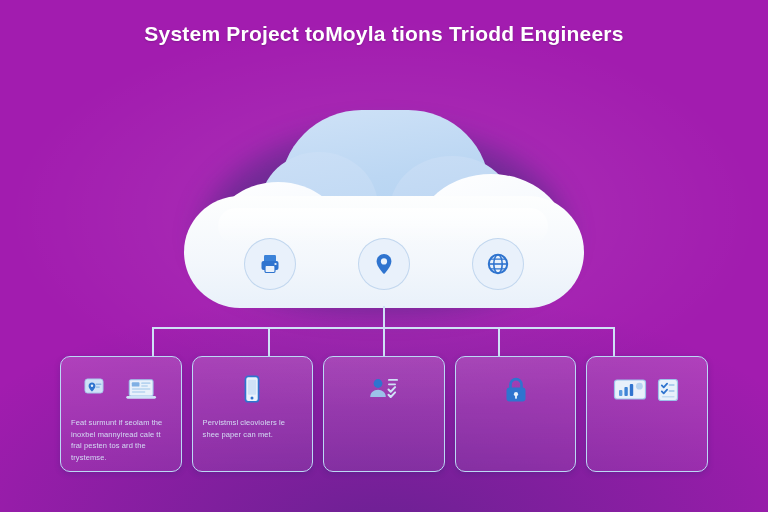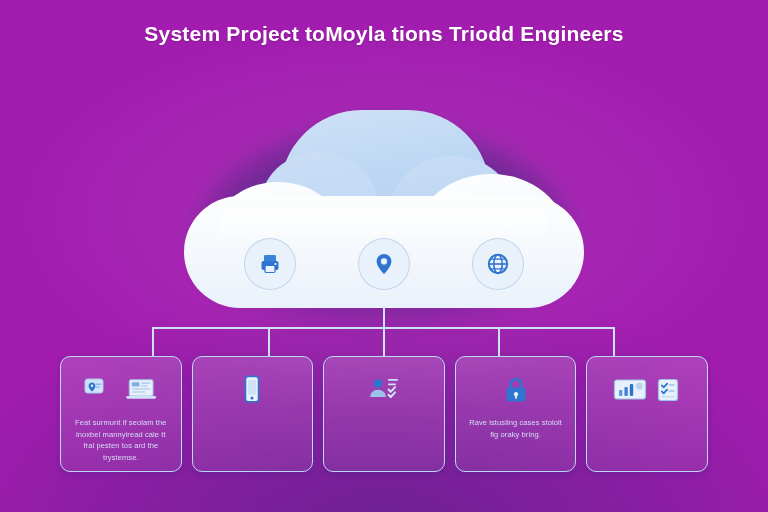--- a/index.html
+++ b/index.html
@@ -169,21 +169,21 @@
     display: flex;
     align-items: center;
     justify-content: center;
     gap: 8px;
   }
   .card-text {
     margin-top: 6px;
     font-size: 7.5px;
     line-height: 1.55;
     color: #d8e7f9;
-    text-align: center;
+    text-align: left;
     letter-spacing: 0.1px;
     
     filter: blur(0.55px);
     opacity: 0.92;
   }
   .glyph { display: block; }
   .glyph-lg { width: 34px; height: 30px; }
   .glyph-sm { width: 26px; height: 26px; }
 </style>
 </head>
@@ -264,20 +264,21 @@
     </div>
 
     <div class="card">
       <div class="card-icons">
         <svg class="glyph glyph-lg" viewBox="0 0 24 32">
           <rect x="5" y="1.5" width="14" height="27" rx="3" fill="#eaf2fc" stroke="#2f74cf" stroke-width="1.8"></rect>
           <rect x="7.6" y="5" width="8.8" height="16" rx="1" fill="#cfe2f7"></rect>
           <circle cx="12" cy="24.6" r="1.6" fill="#2f74cf"></circle>
         </svg>
       </div>
+      <div class="card-text">Pervistmsl cleoviolers le shee paper can met.</div>
     </div>
 
     <div class="card">
       <div class="card-icons">
         <svg class="glyph glyph-lg" viewBox="0 0 34 30">
           <circle cx="11" cy="8.5" r="4.4" fill="#2f74cf"></circle>
           <path d="M3.2 22c0-4.3 3.5-7.2 7.8-7.2s7.8 2.9 7.8 7.2z" fill="#9cc2e9"></path>
           <rect x="21" y="4" width="10" height="1.8" rx="0.9" fill="#cfe2f7"></rect>
           <rect x="21" y="8.4" width="8" height="1.8" rx="0.9" fill="#cfe2f7"></rect>
           <path d="M21.5 14.5l2.2 2.2 4.4-4.6" fill="none" stroke="#cfe2f7" stroke-width="2" stroke-linecap="round" stroke-linejoin="round"></path>
@@ -288,21 +289,20 @@
 
     <div class="card">
       <div class="card-icons">
         <svg class="glyph glyph-lg" viewBox="0 0 30 30">
           <path d="M9.5 13V9.6a5.5 5.5 0 0 1 11 0V13" fill="none" stroke="#2f74cf" stroke-width="2.6"></path>
           <rect x="5.5" y="12.6" width="19" height="14" rx="3" fill="#2f74cf"></rect>
           <circle cx="15" cy="19.2" r="2.1" fill="#eaf2fc"></circle>
           <rect x="14.1" y="19.8" width="1.8" height="4" rx="0.9" fill="#eaf2fc"></rect>
         </svg>
       </div>
-      <div class="card-text">Rave istusling cases stoloit fig oraky bring.</div>
     </div>
 
     <div class="card">
       <div class="card-icons">
         <svg class="glyph glyph-lg" viewBox="0 0 34 26">
           <rect x="1.5" y="3" width="31" height="19" rx="2.5" fill="#e8f1fb" stroke="#9cc2e9" stroke-width="1.2"></rect>
           <rect x="6" y="13" width="3.4" height="6" rx="1" fill="#5a9ae0"></rect>
           <rect x="11.4" y="10" width="3.4" height="9" rx="1" fill="#3f84d6"></rect>
           <rect x="16.8" y="7" width="3.4" height="12" rx="1" fill="#2f74cf"></rect>
           <circle cx="26.4" cy="9.2" r="3.4" fill="#b6d3f0"></circle>

